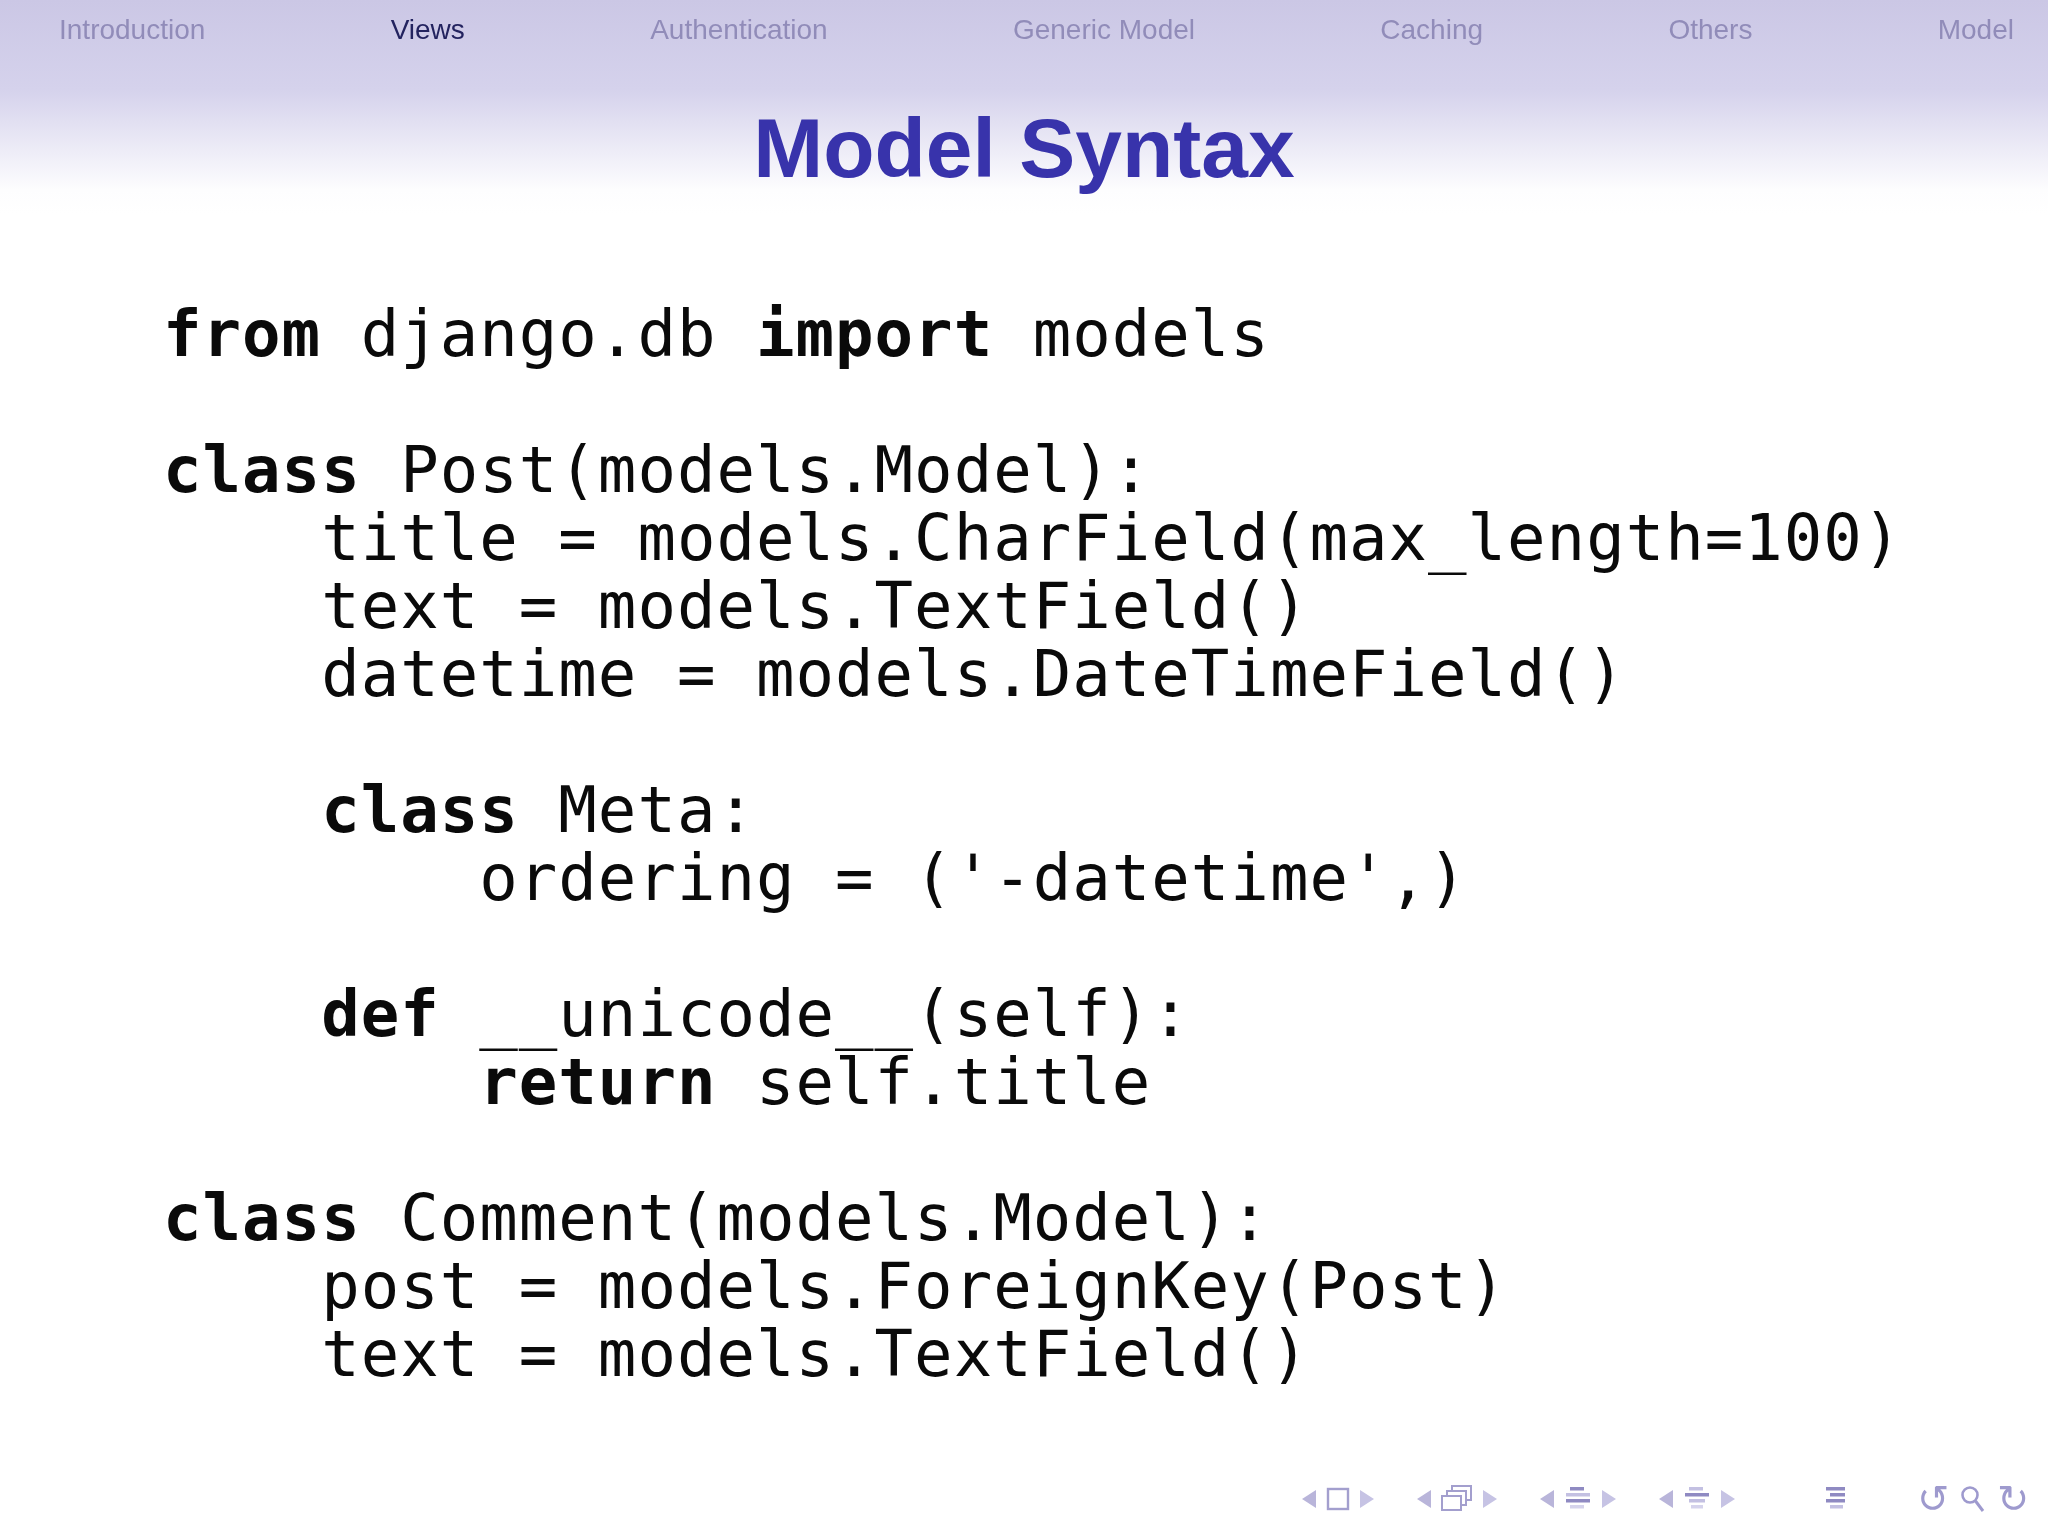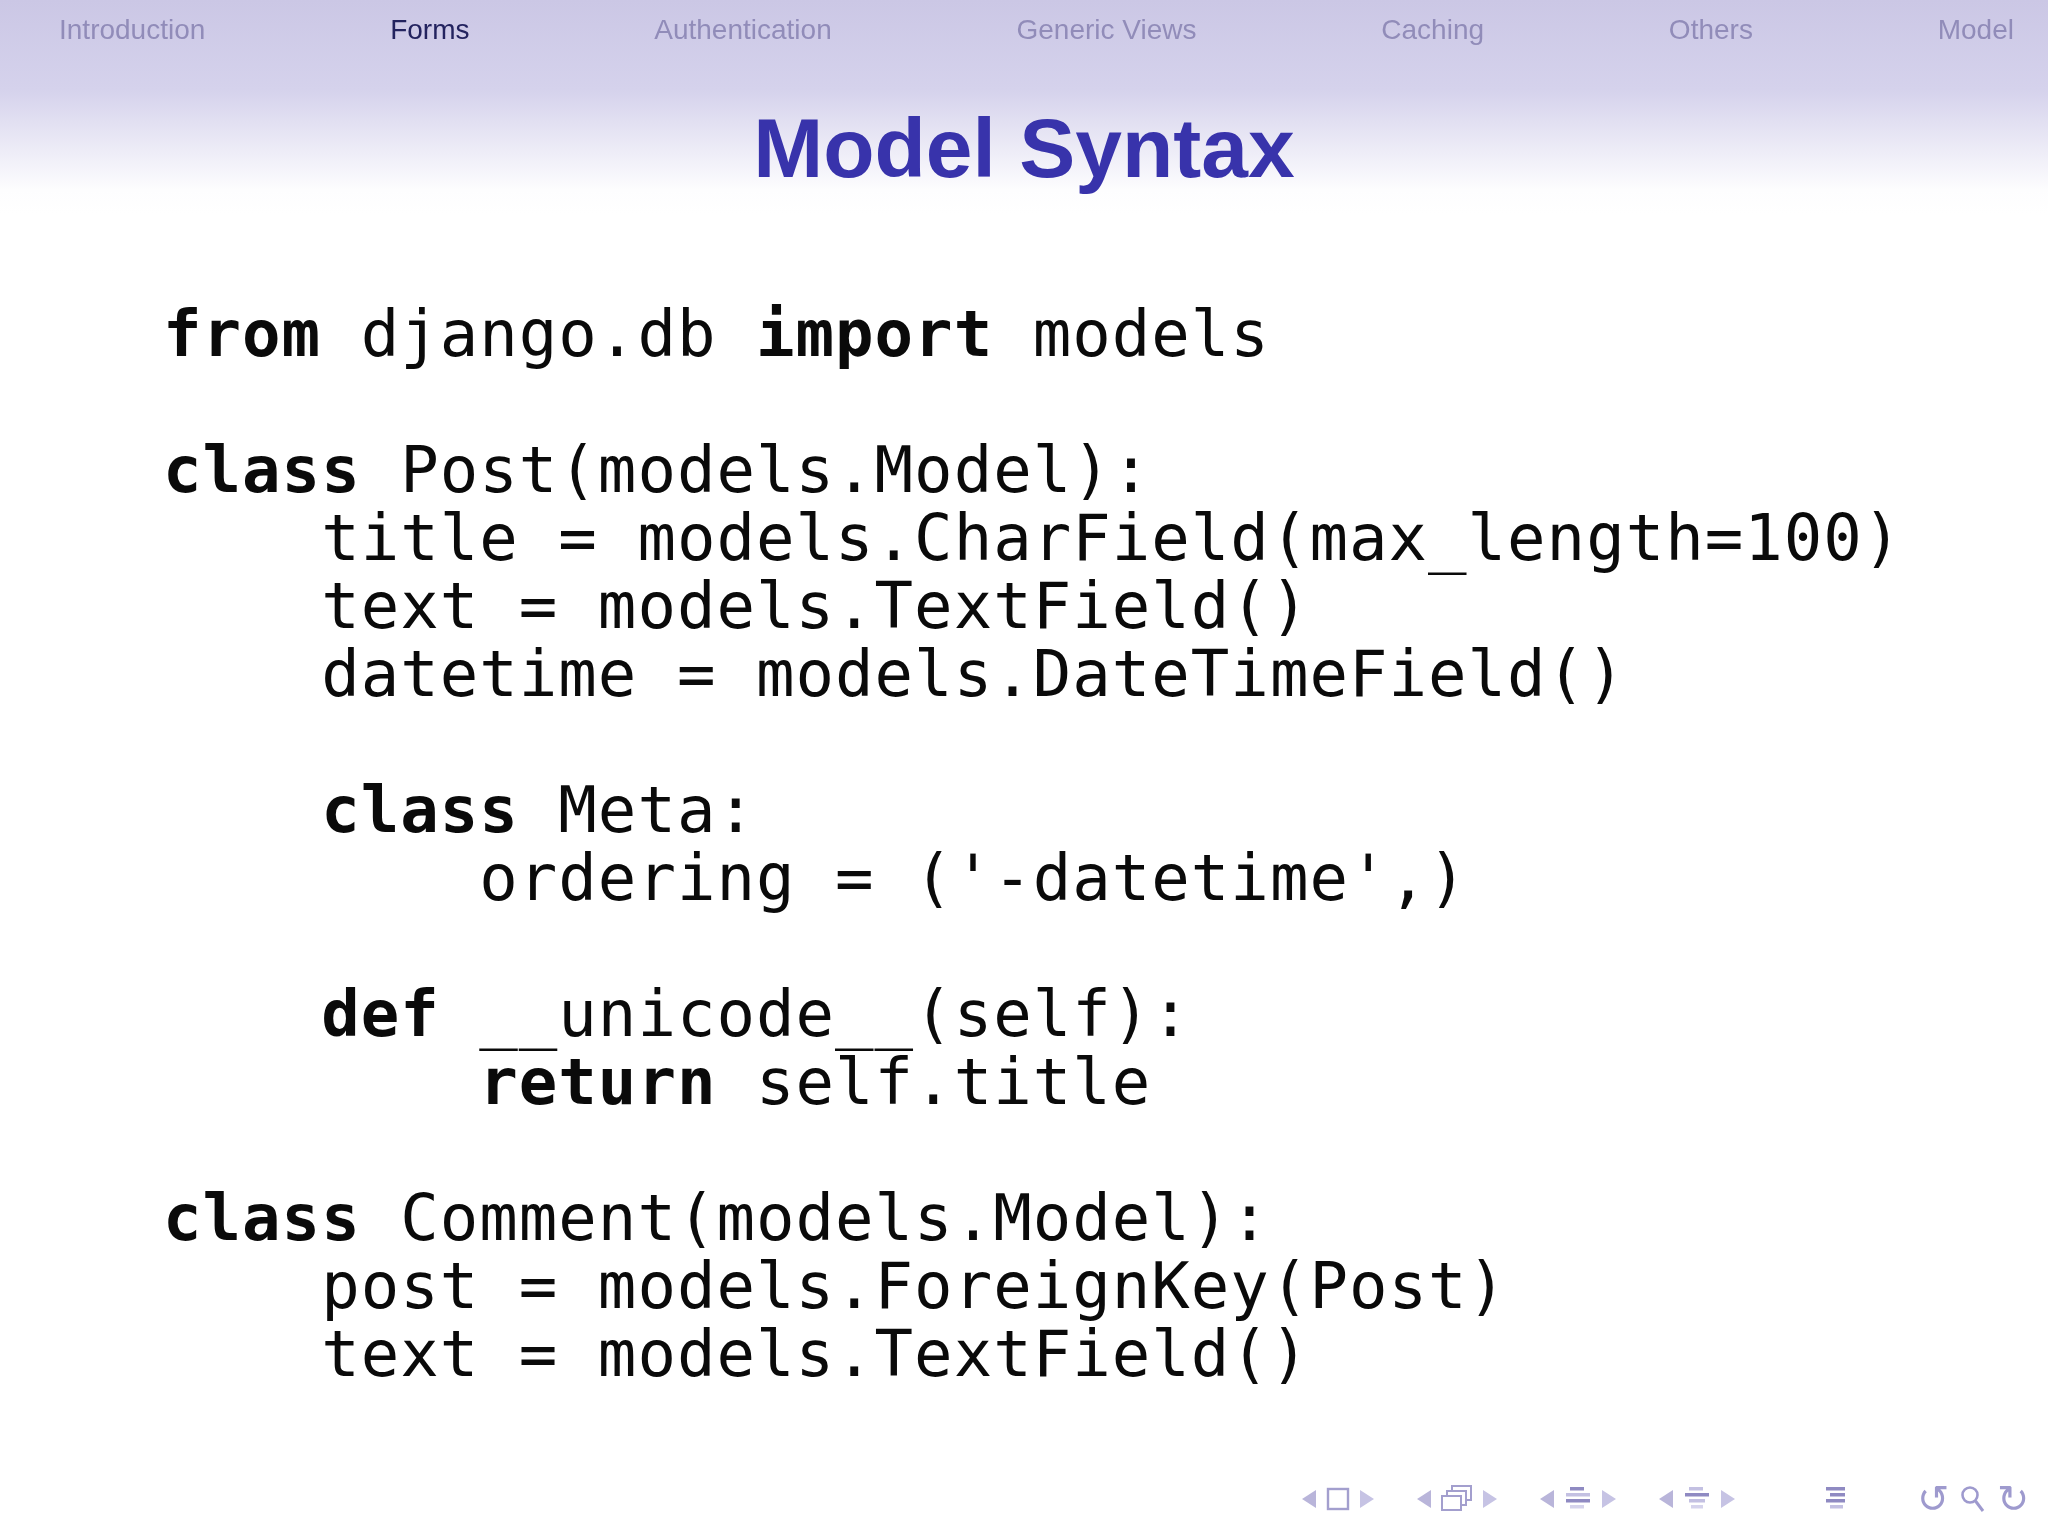--- a/index.html
+++ b/index.html
@@ -44,23 +44,23 @@
   .glyph-btn{
     font-family:"DejaVu Sans",sans-serif;font-size:38px;line-height:38px;
     color:var(--icon-main,#9e9ace);margin:0 5px;cursor:pointer;
   }
 </style>
 </head>
 <body>
 
 <div class="topnav">
     <span class="nav-item">Introduction</span>
-    <span class="nav-item active">Forms</span>
+    <span class="nav-item active">Views</span>
     <span class="nav-item">Authentication</span>
-    <span class="nav-item">Generic Views</span>
+    <span class="nav-item">Generic Model</span>
     <span class="nav-item">Caching</span>
     <span class="nav-item">Others</span>
     <span class="nav-item">Model</span>
   </div>
 
 <div class="frametitle">Model Syntax</div>
 
 <div class="codeblock"><div class="code-line"><span class="kw">from</span><span> django.db </span><span class="kw">import</span><span> models</span></div><div class="code-line">&nbsp;</div><div class="code-line"><span class="kw">class</span><span> Post(models.Model):</span></div><div class="code-line"><span>    title = models.CharField(max_length=100)</span></div><div class="code-line"><span>    text = models.TextField()</span></div><div class="code-line"><span>    datetime = models.DateTimeField()</span></div><div class="code-line">&nbsp;</div><div class="code-line"><span>    </span><span class="kw">class</span><span> Meta:</span></div><div class="code-line"><span>        ordering = ('-datetime',)</span></div><div class="code-line">&nbsp;</div><div class="code-line"><span>    </span><span class="kw">def</span><span> __unicode__(self):</span></div><div class="code-line"><span>        </span><span class="kw">return</span><span> self.title</span></div><div class="code-line">&nbsp;</div><div class="code-line"><span class="kw">class</span><span> Comment(models.Model):</span></div><div class="code-line"><span>    post = models.ForeignKey(Post)</span></div><div class="code-line"><span>    text = models.TextField()</span></div></div>
 
 <div class="navsymbols">

